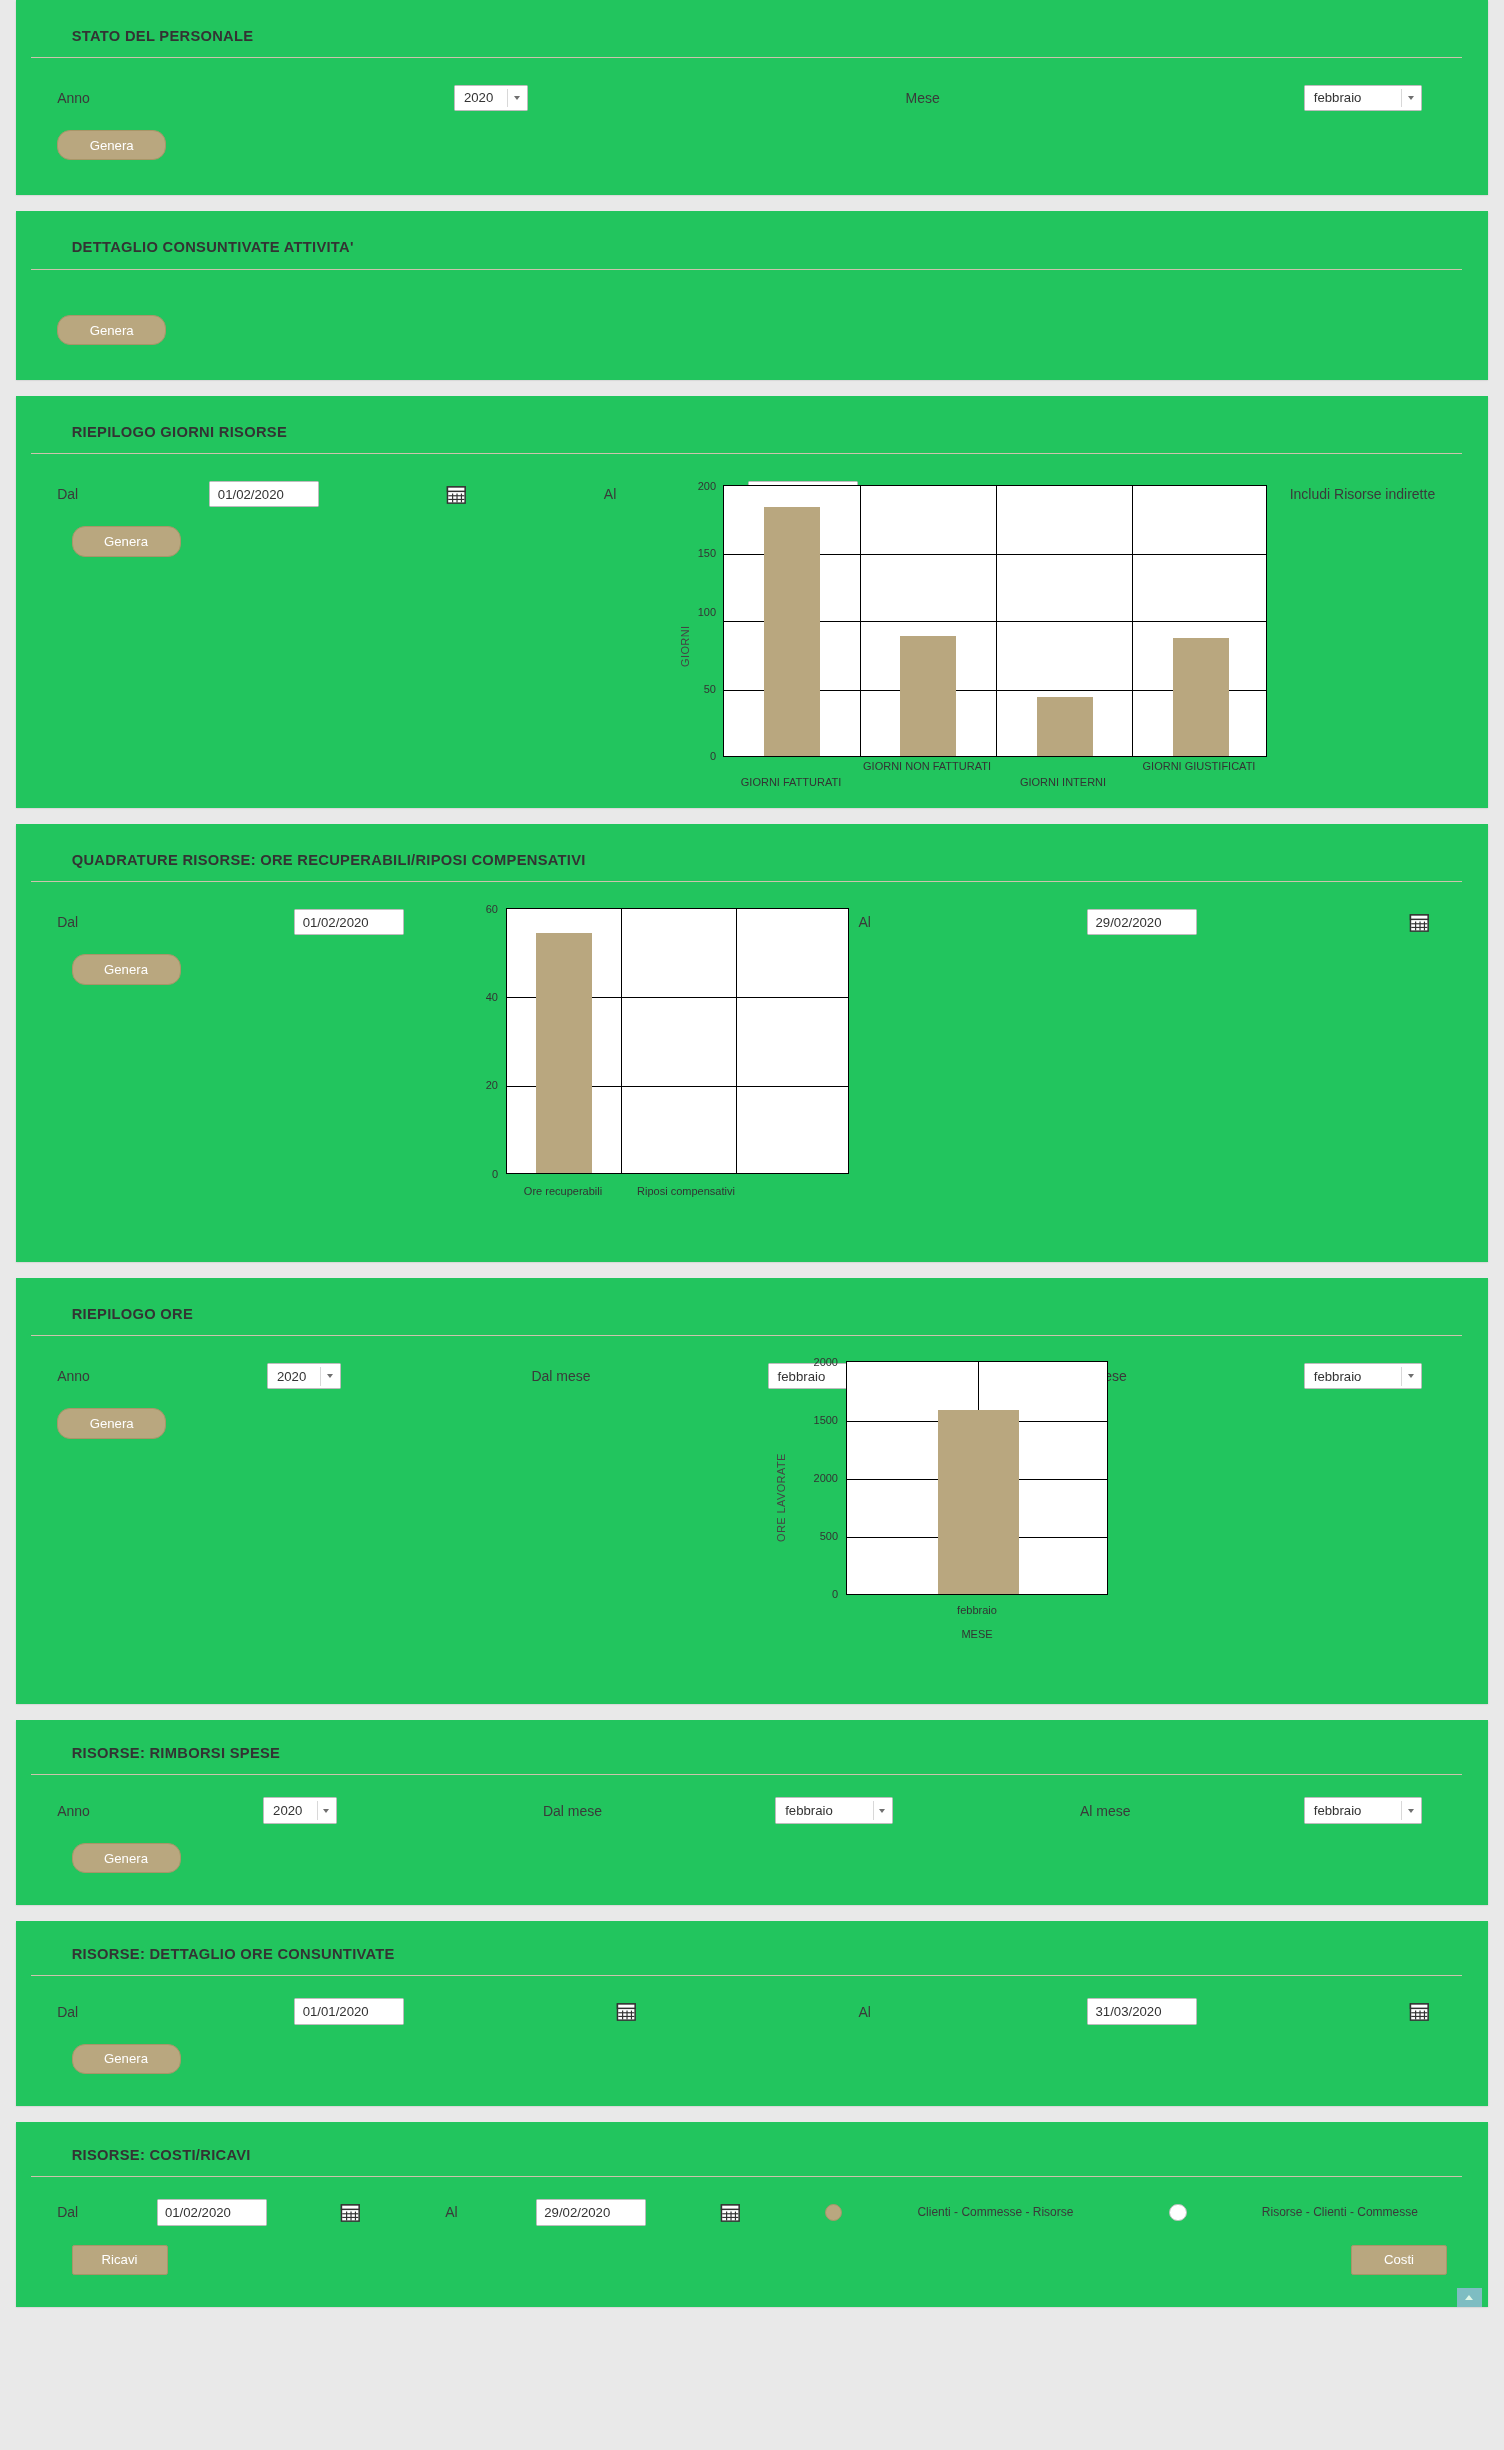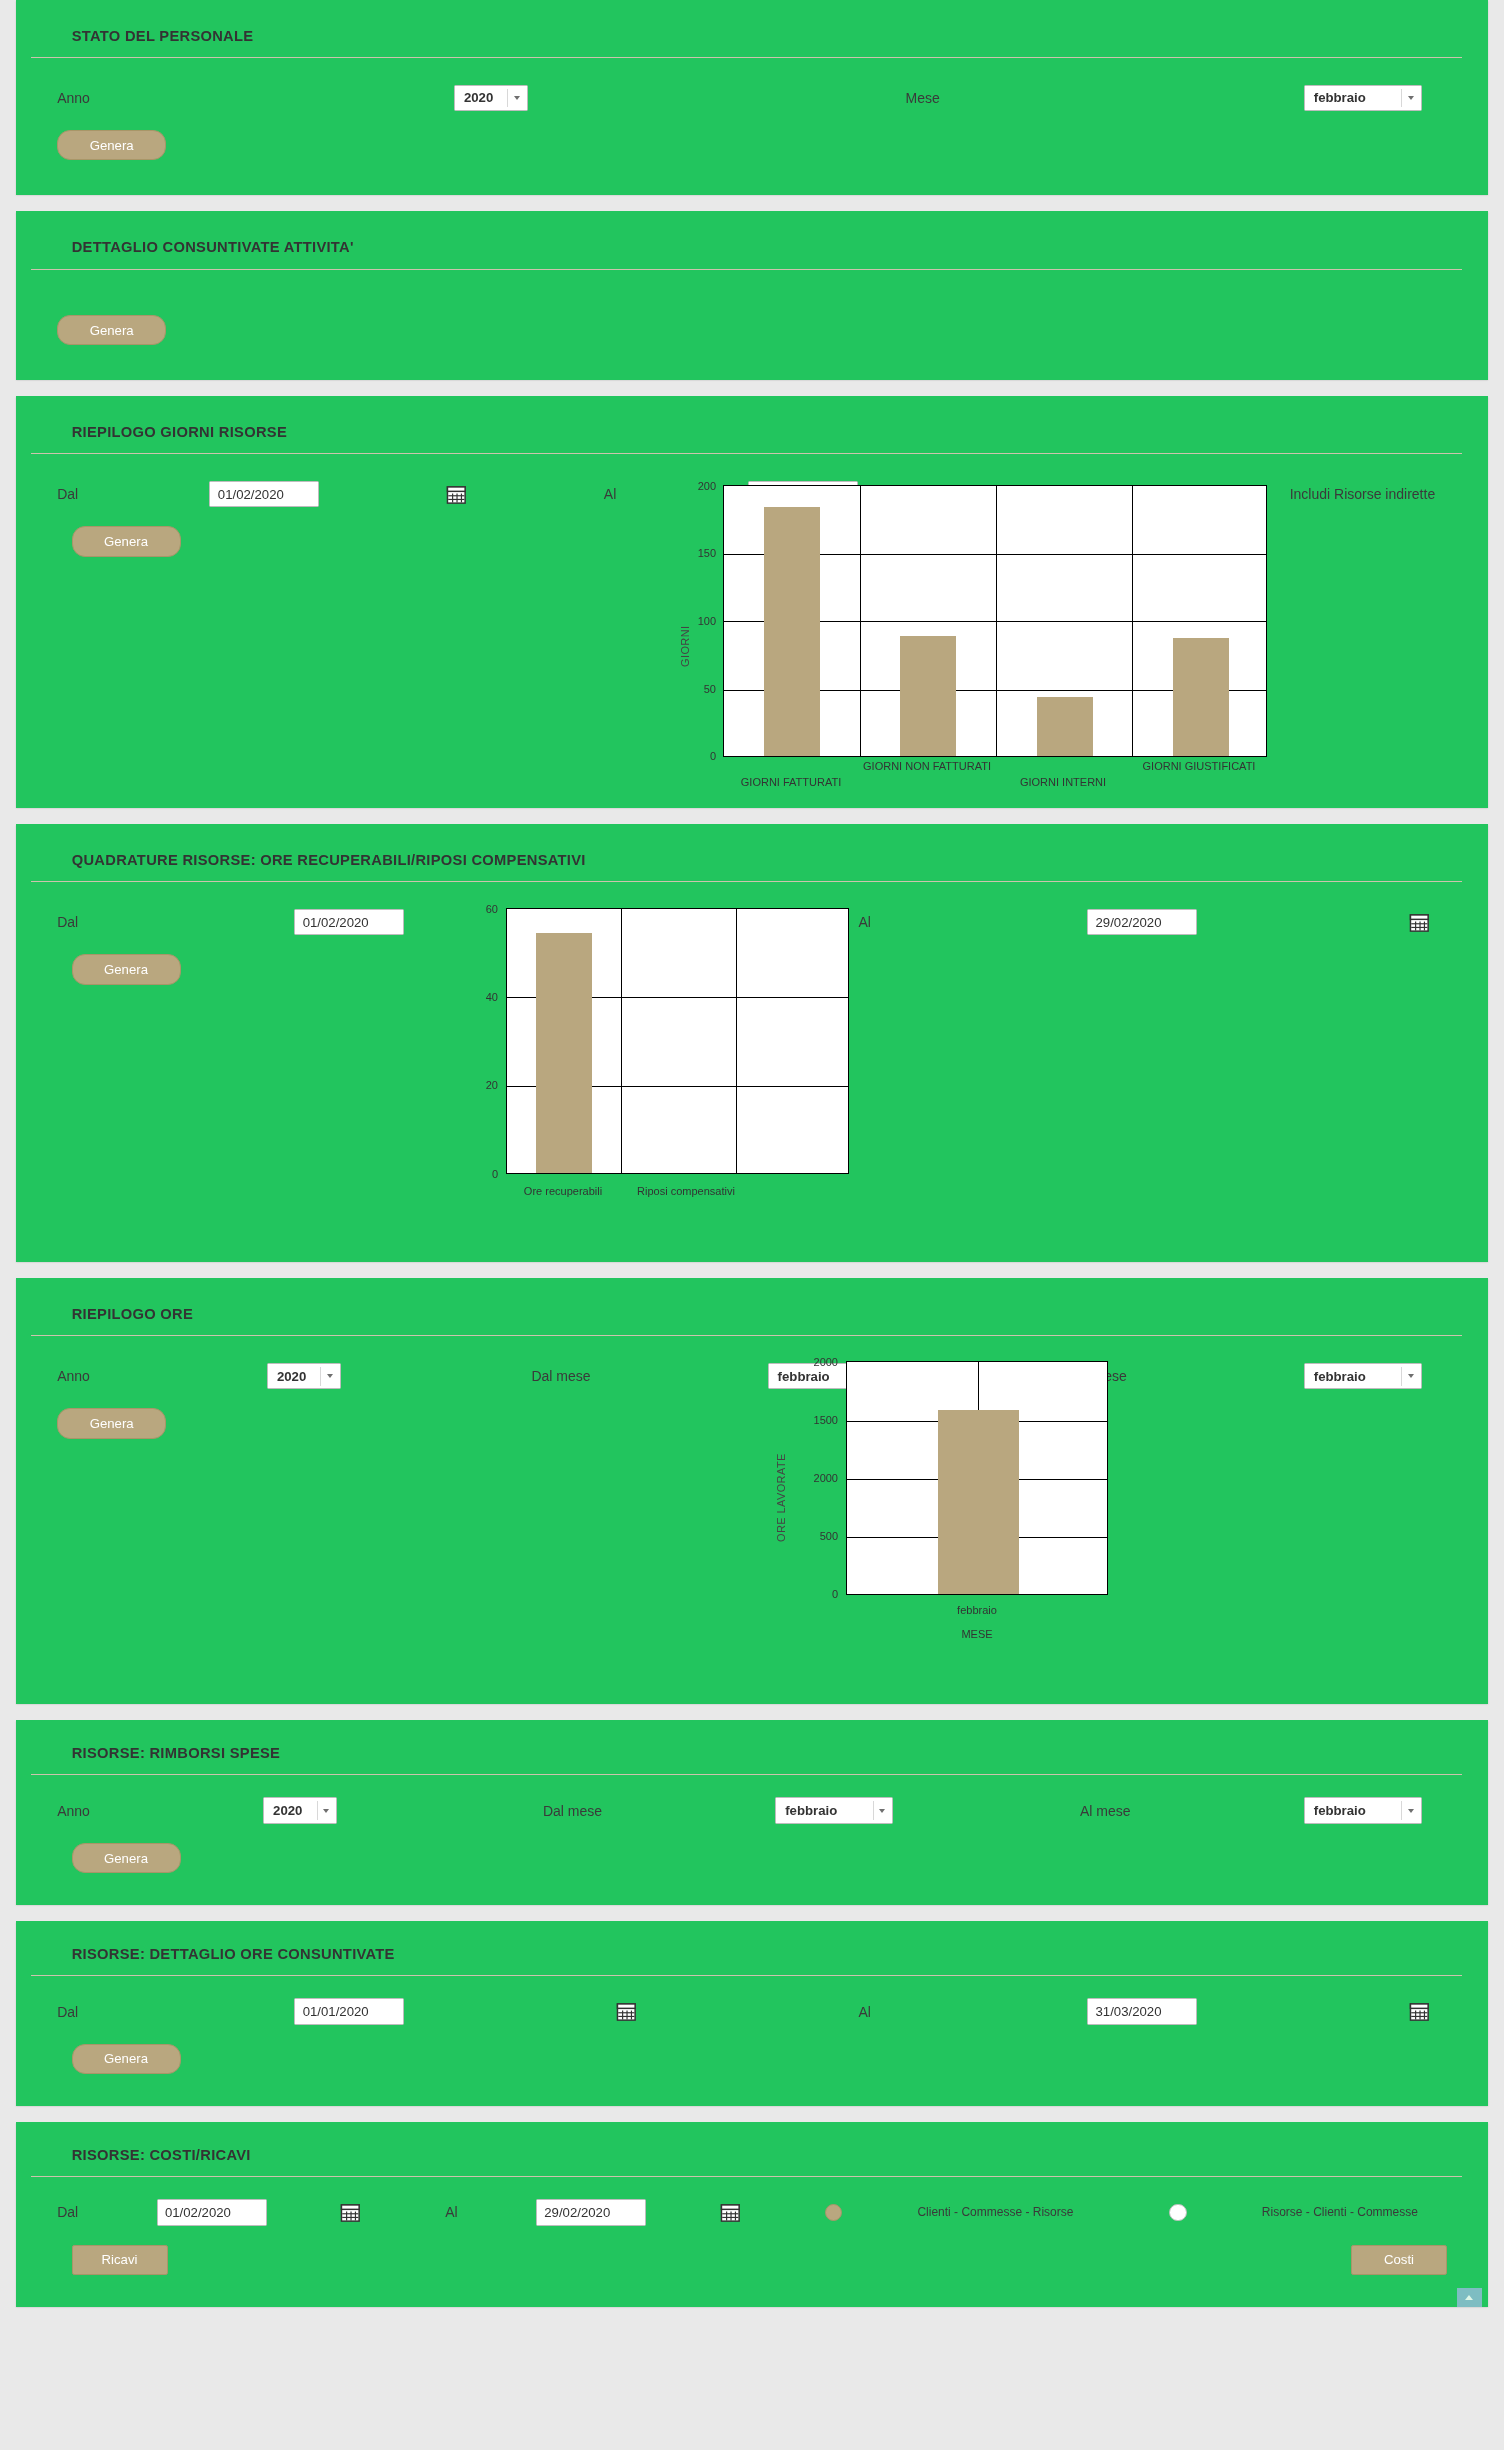--- a/index.html
+++ b/index.html
@@ -58,21 +58,20 @@
     align-items: center;
     border: 0.7px solid #bdbdbd;
     background: #ffffff;
     height: 26.5px;
     box-sizing: border-box;
     padding: 0 25px 0 8.8px;
     font-size: 13.2px;
     color: #333;
     border-radius: 1.5px;
     margin-right: 25px;
-    font-weight: bold;
   }
   .select .caret {
     position: absolute;
     right: 7.4px;
     width: 0; height: 0;
     border-left: 3.7px solid transparent;
     border-right: 3.7px solid transparent;
     border-top: 4.4px solid #6f6f6f;
   }
   .select .divider {
@@ -287,21 +286,21 @@
         <span class="checkbox"></span>
         <span class="lbl">Includi Risorse indirette</span>
       </div>
       <div class="btn-genera" style="margin-left:29px;">Genera</div>
 
       <div class="chart-wrap" style="left:647px; top:0px; width:706px; height:309px;">
         <div class="axis-title-y" style="left:16px; top:213px;">GIORNI</div>
 
         <div class="tick-label" style="left:0px; top:26px; width:53px;">200</div>
         <div class="tick-label" style="left:0px; top:93px; width:53px;">150</div>
-        <div class="tick-label" style="left:0px; top:161px; width:53px;">100</div>
+        <div class="tick-label" style="left:0px; top:152px; width:53px;">100</div>
         <div class="tick-label" style="left:0px; top:229px; width:53px;">50</div>
         <div class="tick-label" style="left:0px; top:296px; width:53px;">0</div>
 
         <div class="plot" style="left:60px; top:31px; width:544px; height:272px;">
           <div class="gridline-h" style="top:68px;"></div>
           <div class="gridline-h" style="top:135px;"></div>
           <div class="gridline-h" style="top:204px;"></div>
           <div class="gridline-v" style="left:136px;"></div>
           <div class="gridline-v" style="left:272px;"></div>
           <div class="gridline-v" style="left:408px;"></div>

